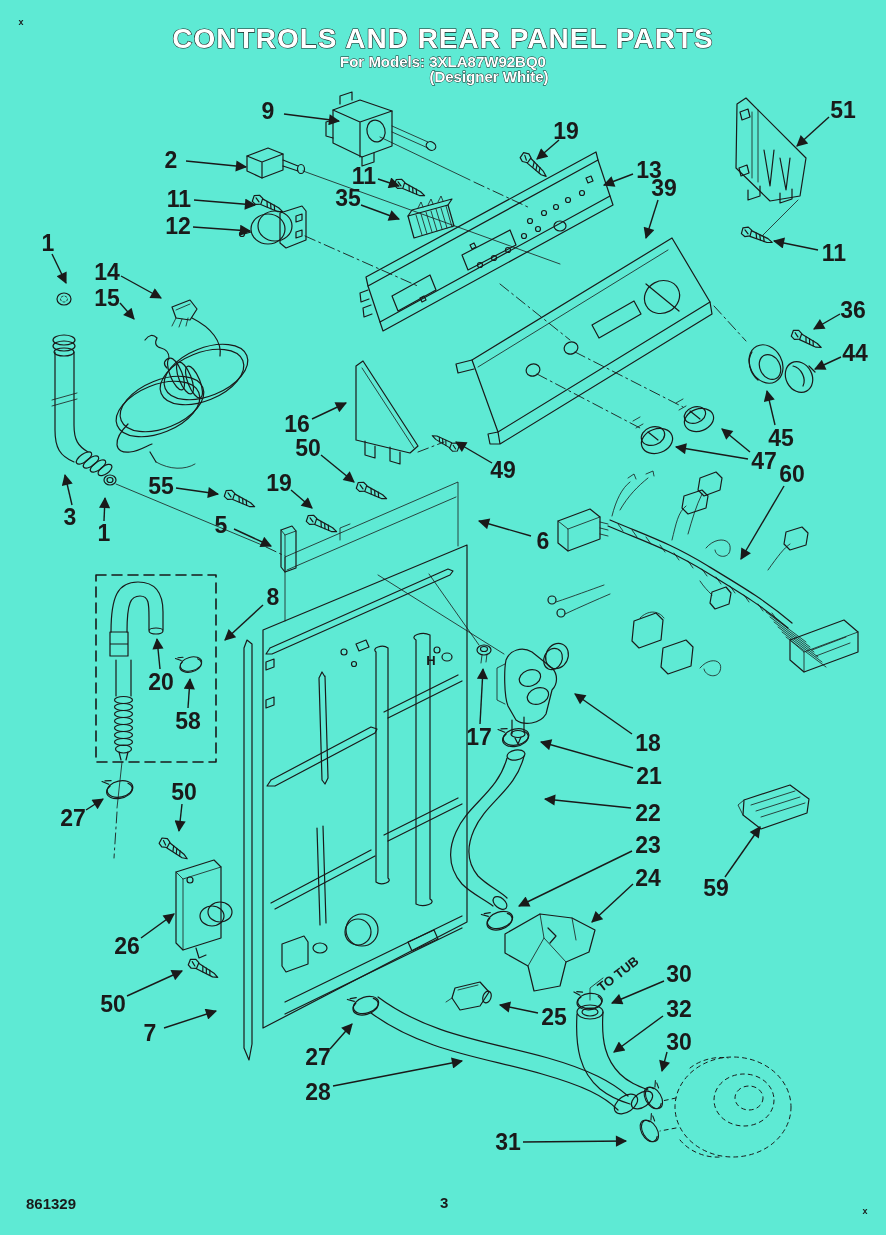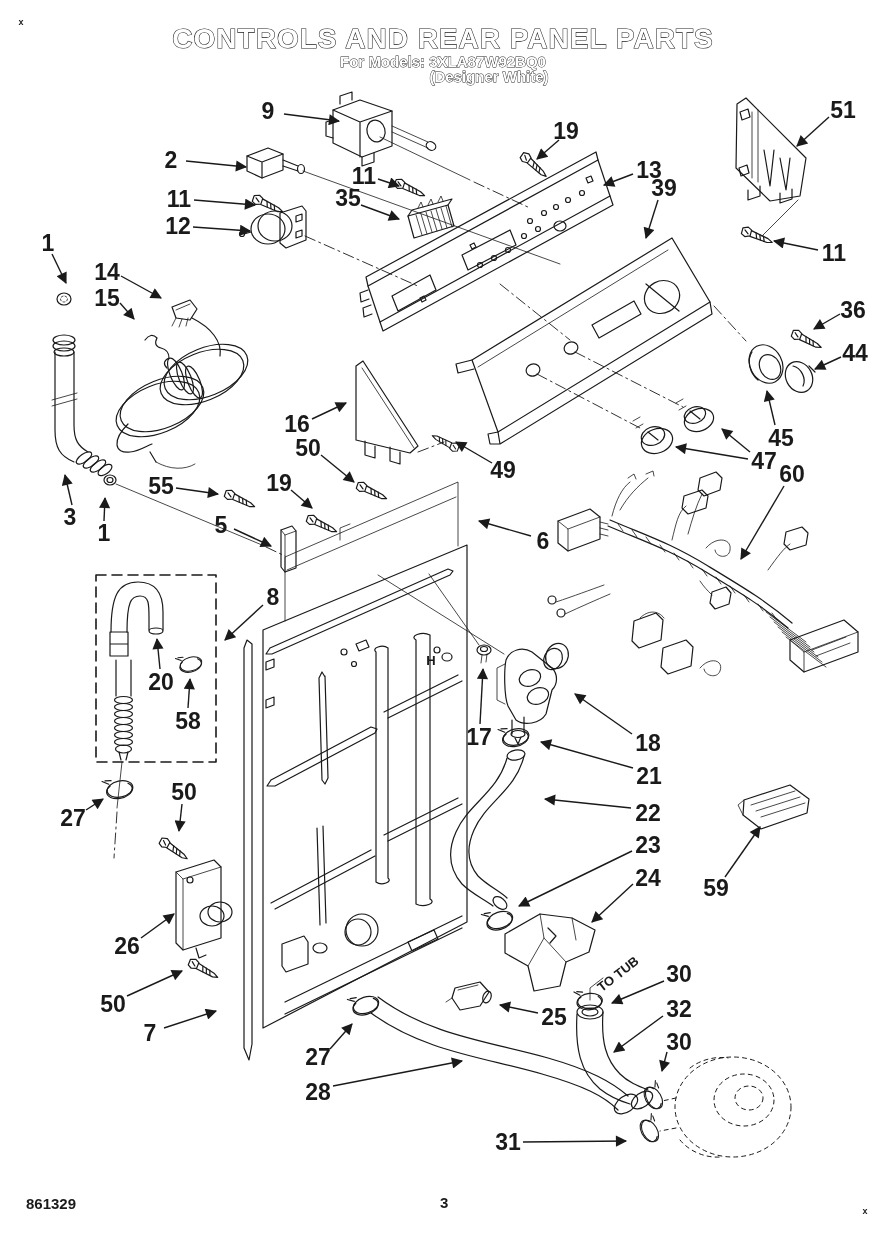--- a/index.html
+++ b/index.html
@@ -1,18 +1,18 @@
 <!DOCTYPE html>
 <html><head>
 <meta charset="utf-8">
 <style>
   html,body { margin:0; padding:0; background:#888; }
   .page {
     position:relative; width:886px; height:1235px; margin:0 auto;
-    background:#ffffff; overflow:hidden;
+    background:#5eead4; overflow:hidden;
     font-family:"Liberation Sans", sans-serif;
   }
   svg { position:absolute; left:0; top:0; }
   
   .art { stroke:#1a1a1a; fill:none; stroke-width:1.2; stroke-linecap:round; stroke-linejoin:round; }
   .thin { stroke-width:0.8; }
   .dashdot { stroke-width:0.9; stroke-dasharray:11 4 2 4; }
   .dashbox { stroke-width:1.6; stroke-dasharray:10 6; }
   .pumpdash { stroke-width:1; stroke-dasharray:4 4; }
   .leader { stroke:#1a1a1a; stroke-width:1.4; }

